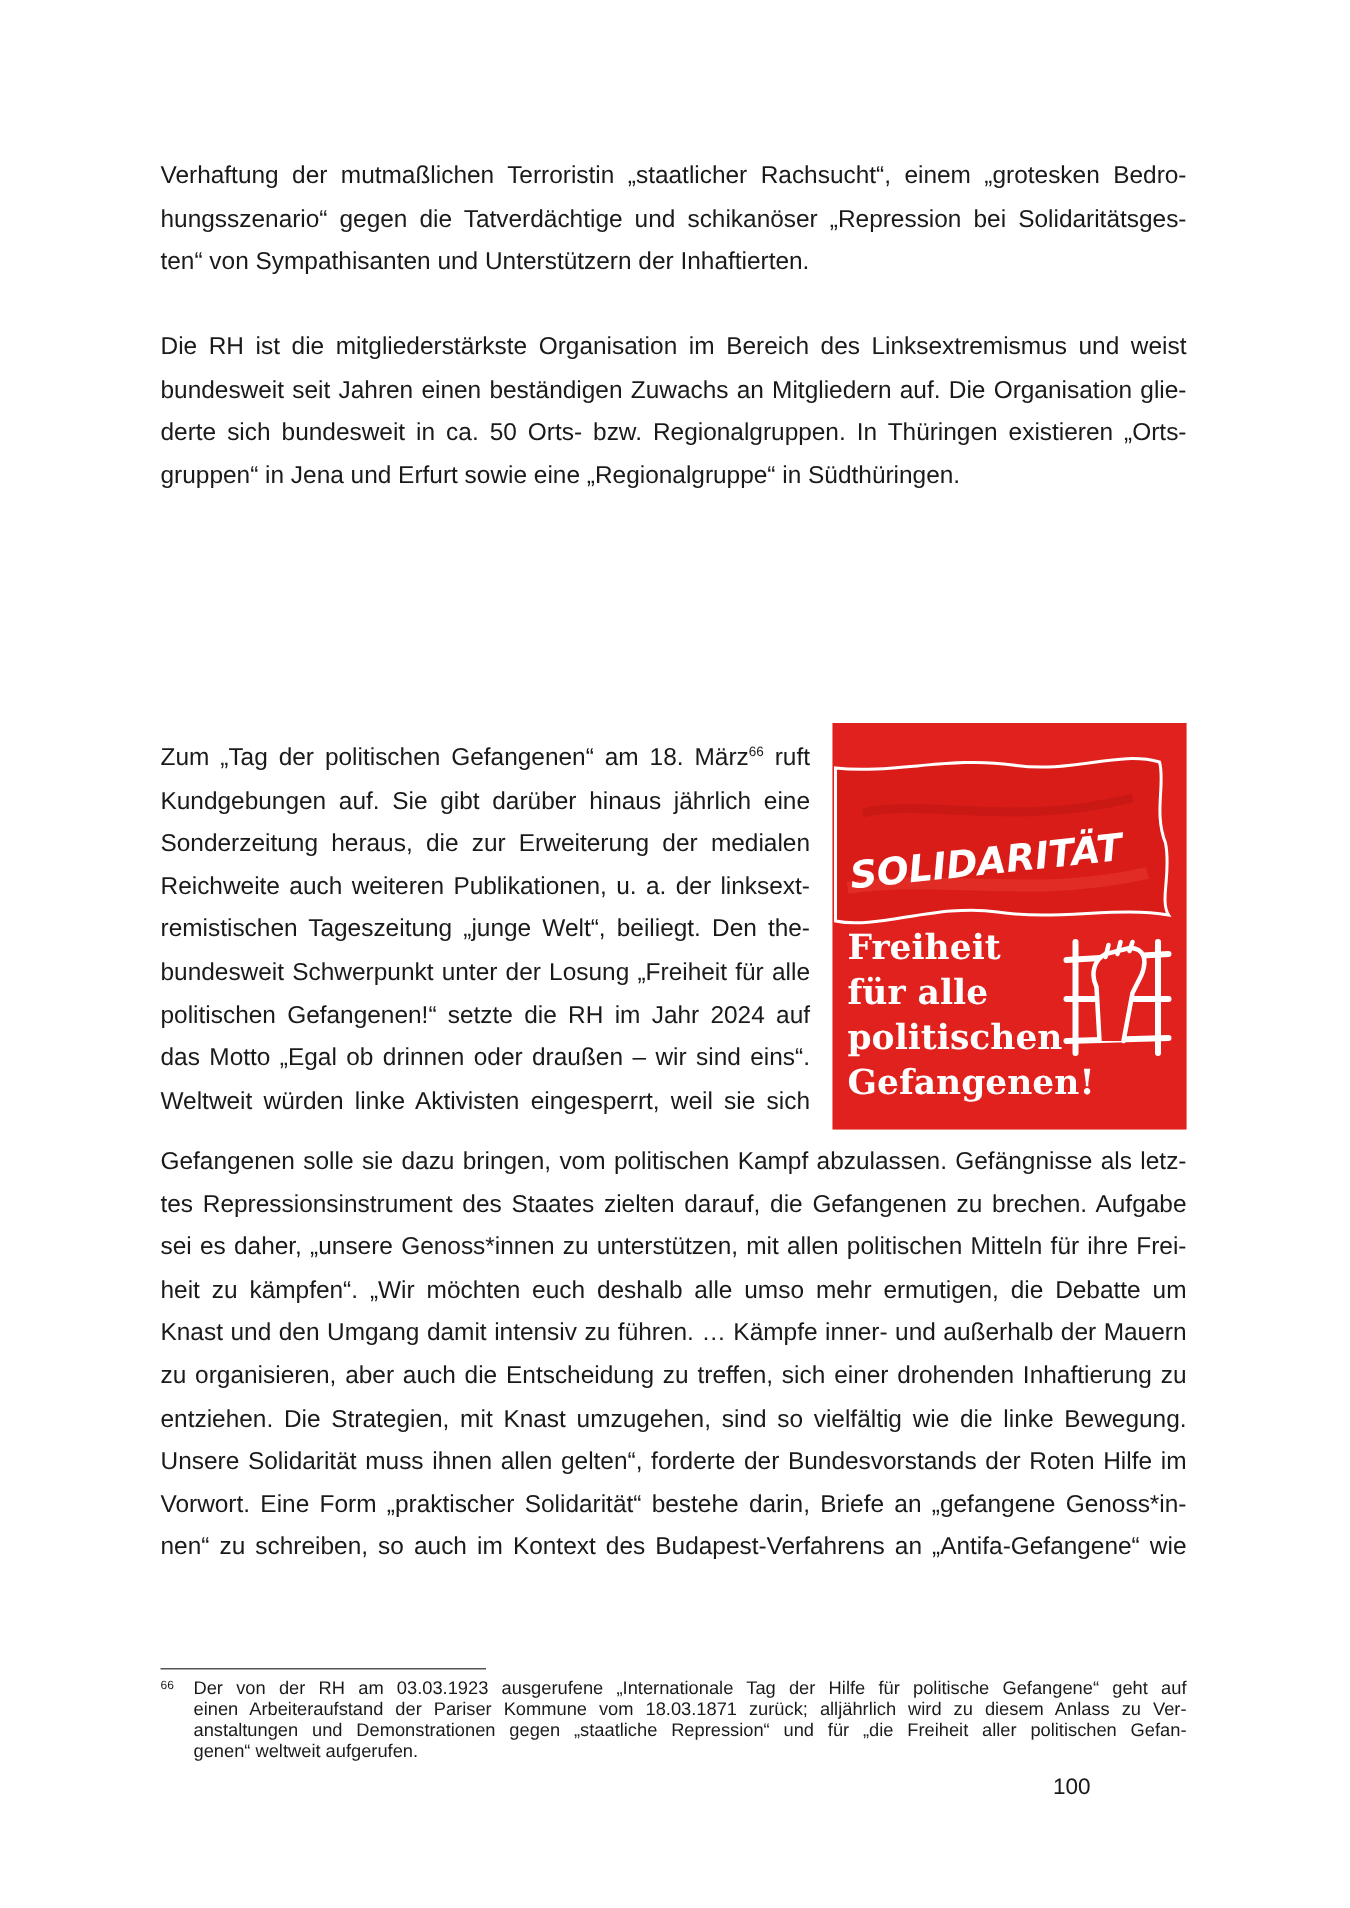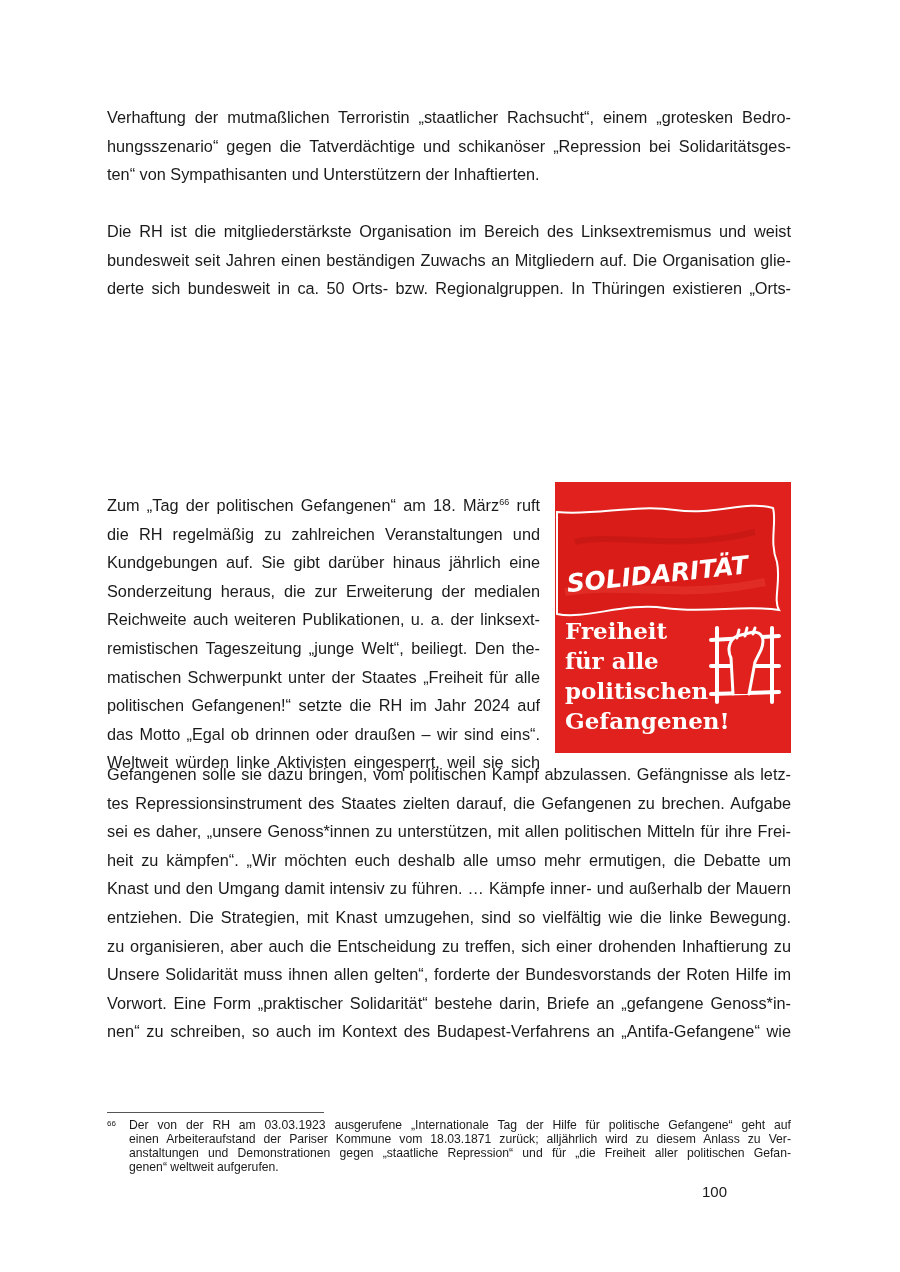--- a/index.html
+++ b/index.html
@@ -54,31 +54,31 @@
   <div class="para" id="p1">
     <span class="ln">Verhaftung der mutmaßlichen Terroristin „staatlicher Rachsucht“, einem „grotesken Bedro-</span>
     <span class="ln">hungsszenario“ gegen die Tatverdächtige und schikanöser „Repression bei Solidaritätsges-</span>
     <span class="ln last">ten“ von Sympathisanten und Unterstützern der Inhaftierten.</span>
   </div>
 
   <div class="para" id="p2">
     <span class="ln">Die RH ist die mitgliederstärkste Organisation im Bereich des Linksextremismus und weist</span>
     <span class="ln">bundesweit seit Jahren einen beständigen Zuwachs an Mitgliedern auf. Die Organisation glie-</span>
     <span class="ln">derte sich bundesweit in ca. 50 Orts- bzw. Regionalgruppen. In Thüringen existieren „Orts-</span>
+    <span class="ln last">gruppen“ in Jena und Erfurt sowie eine „Regionalgruppe“ in Südthüringen.</span>
   </div>
 
 
   <div class="para" id="p4a">
     <span class="ln"><span>Zum „Tag der politischen Gefangenen“ am 18. März</span><sup>66</sup><span> ruft</span></span>
-    <span class="ln">die RH regelmäßig zu zahlreichen Veranstaltungen und</span>
     <span class="ln">Kundgebungen auf. Sie gibt darüber hinaus jährlich eine</span>
     <span class="ln">Sonderzeitung heraus, die zur Erweiterung der medialen</span>
     <span class="ln">Reichweite auch weiteren Publikationen, u. a. der linksext-</span>
     <span class="ln">remistischen Tageszeitung „junge Welt“, beiliegt. Den the-</span>
-    <span class="ln">matischen Schwerpunkt unter der Staates „Freiheit für alle</span>
+    <span class="ln">bundesweit Schwerpunkt unter der Losung „Freiheit für alle</span>
     <span class="ln">politischen Gefangenen!“ setzte die RH im Jahr 2024 auf</span>
     <span class="ln">das Motto „Egal ob drinnen oder draußen – wir sind eins“.</span>
     <span class="ln">Weltweit würden linke Aktivisten eingesperrt, weil sie sich</span>
   </div>
 
   <div class="poster">
     <svg width="236" height="271" viewBox="0 0 236 271" xmlns="http://www.w3.org/2000/svg">
       <rect width="236" height="271" fill="#e1211d"></rect>
       <path d="M2 30 C40 34, 80 22, 120 28 C160 34, 190 18, 218 26 C222 40, 214 60, 222 80 C226 100, 218 118, 224 128 C190 122, 150 132, 110 126 C70 120, 30 138, 2 132 Z" fill="#d91c18" stroke="#ffffff" stroke-width="2"></path>
       <path d="M20 60 C60 50, 120 70, 200 50" stroke="#b01410" stroke-width="6" fill="none" opacity="0.35"></path>
@@ -101,22 +101,22 @@
       </g>
     </svg>
   </div>
 
   <div class="para" id="p4b">
     <span class="ln">Gefangenen solle sie dazu bringen, vom politischen Kampf abzulassen. Gefängnisse als letz-</span>
     <span class="ln">tes Repressionsinstrument des Staates zielten darauf, die Gefangenen zu brechen. Aufgabe</span>
     <span class="ln">sei es daher, „unsere Genoss*innen zu unterstützen, mit allen politischen Mitteln für ihre Frei-</span>
     <span class="ln">heit zu kämpfen“. „Wir möchten euch deshalb alle umso mehr ermutigen, die Debatte um</span>
     <span class="ln">Knast und den Umgang damit intensiv zu führen. … Kämpfe inner- und außerhalb der Mauern</span>
+    <span class="ln">zu organisieren, aber auch die Entscheidung zu treffen, sich einer drohenden Inhaftierung zu</span>
     <span class="ln">entziehen. Die Strategien, mit Knast umzugehen, sind so vielfältig wie die linke Bewegung.</span>
-    <span class="ln">zu organisieren, aber auch die Entscheidung zu treffen, sich einer drohenden Inhaftierung zu</span>
     <span class="ln">Unsere Solidarität muss ihnen allen gelten“, forderte der Bundesvorstands der Roten Hilfe im</span>
     <span class="ln">Vorwort. Eine Form „praktischer Solidarität“ bestehe darin, Briefe an „gefangene Genoss*in-</span>
     <span class="ln">nen“ zu schreiben, so auch im Kontext des Budapest-Verfahrens an „Antifa-Gefangene“ wie</span>
   </div>
 
   <div class="footnote-rule"></div>
 
   <div class="footnote">
     <span class="fn-num">66</span>
     <span class="fn-text">

